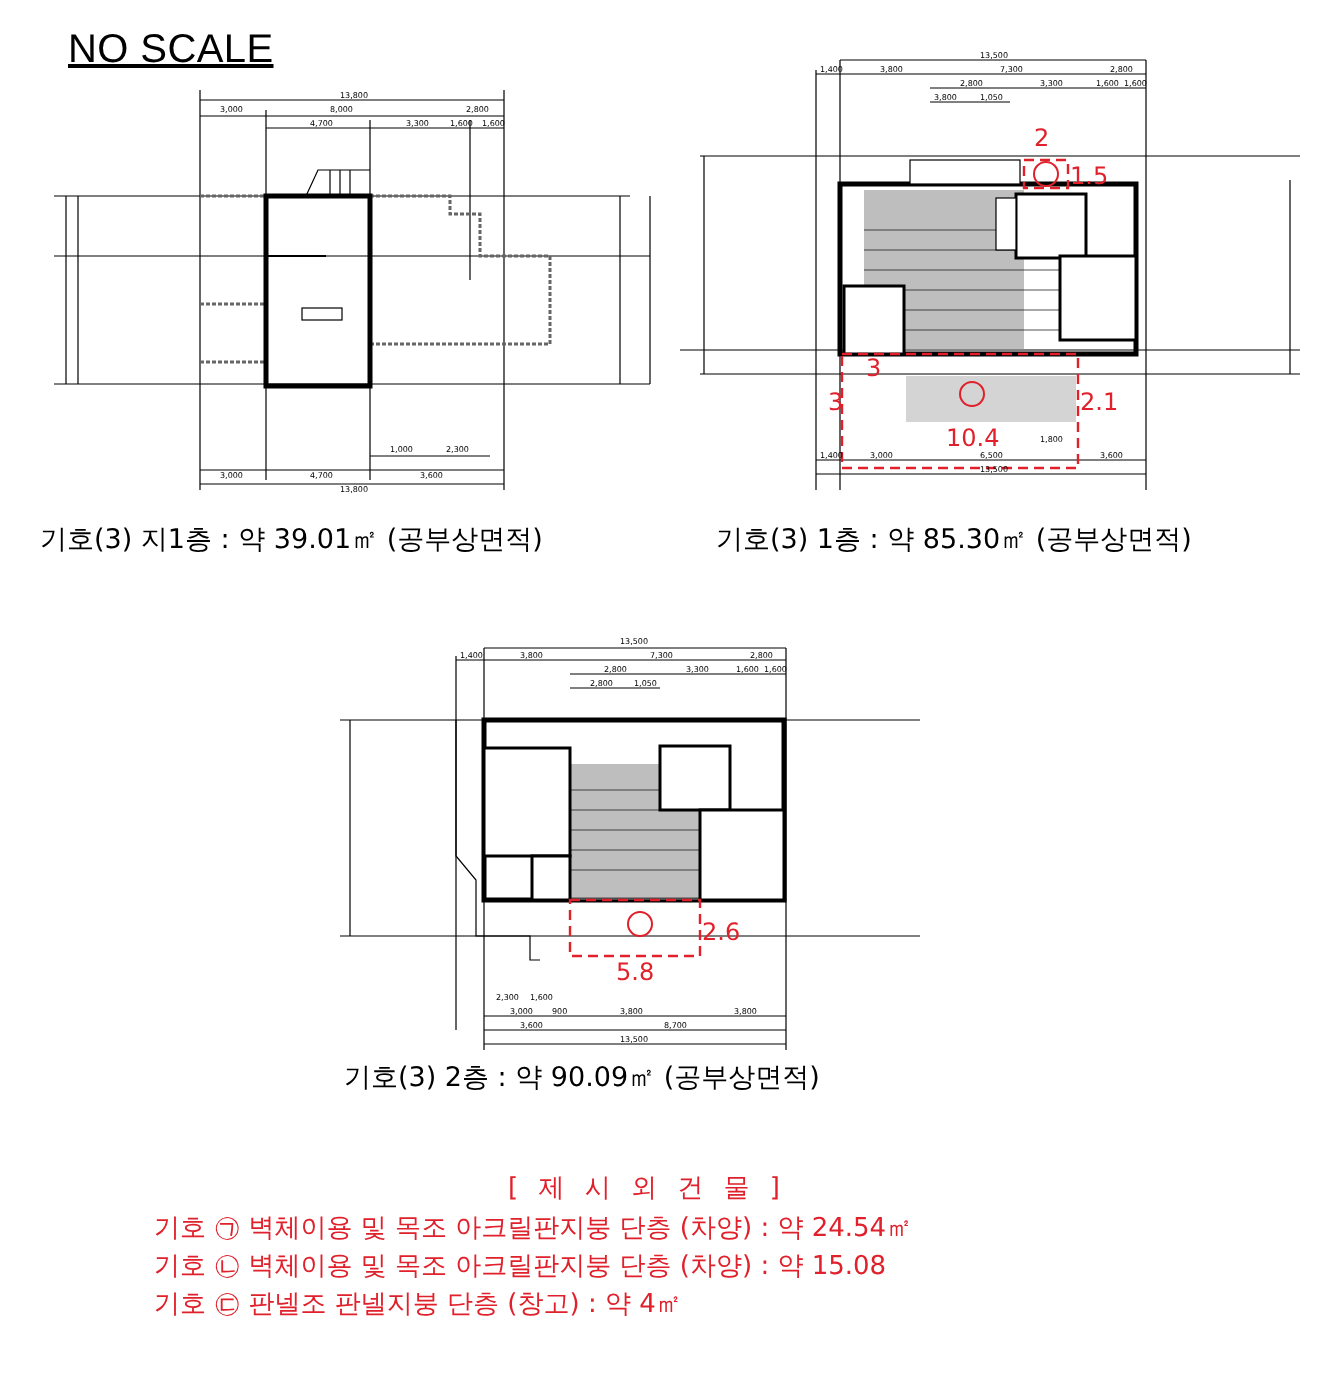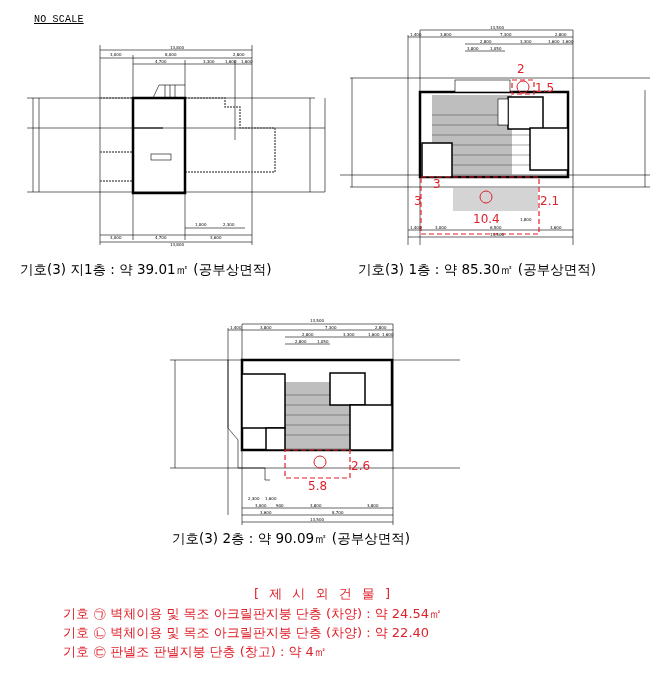--- a/index.html
+++ b/index.html
@@ -1,22 +1,22 @@
 <!DOCTYPE html>
 <html><head>
 <meta charset="utf-8">
 <style>
   html, body { margin:0; padding:0; background:#fff; }
   body { width:671px; height:700px; position:relative; overflow:hidden; font-family:"DejaVu Sans", sans-serif; color:#000; }
   .abs { position:absolute; }
-  .noscale { left:34px; top:14px; font-size:10px; text-decoration:underline; font-family:Liberation Mono, monospace; letter-spacing:0.2px; }
+  .noscale { left:34px; top:14px; font-size:20px; text-decoration:underline; font-family:Liberation Sans, sans-serif; letter-spacing:0.2px; }
   .caption { font-size:13.5px; white-space:nowrap; font-family:"DejaVu Sans", sans-serif; }
   .red { color:#e0202a; }
   .legend-title { left:0; width:671px; text-align:center; top:585px; font-size:13px; letter-spacing:3px; }
-  .legend-line { left:63px; font-size:13px; white-space:nowrap; }
+  .legend-line { left:77px; font-size:13px; white-space:nowrap; }
   svg text { font-family:"DejaVu Sans", sans-serif; }
   .plan { position:absolute; }
 </style>
 </head>
 <body>
 
 <div class="abs noscale">NO SCALE</div>
 
 <svg class="plan" style="left:25px;top:40px" width="320" height="210" viewBox="0 0 320 210">
   <g stroke="#000" stroke-width="0.6" fill="none">
@@ -201,14 +201,14 @@
       <text x="150" y="211">13,500</text>
   </g>
 </svg>
 
 <div class="abs caption" style="left:20px;top:261px">기호(3) 지1층 : 약 39.01㎡ (공부상면적)</div>
 <div class="abs caption" style="left:358px;top:261px">기호(3) 1층 : 약 85.30㎡ (공부상면적)</div>
 <div class="abs caption" style="left:172px;top:530px">기호(3) 2층 : 약 90.09㎡ (공부상면적)</div>
 
 <div class="abs red legend-title" style="left:-12px">[ 제 시 외 건 물 ]</div>
 <div class="abs red legend-line" style="top:605px">기호 ㉠  벽체이용 및 목조 아크릴판지붕 단층 (차양) : 약 24.54㎡</div>
-<div class="abs red legend-line" style="top:624px">기호 ㉡  벽체이용 및 목조 아크릴판지붕 단층 (차양) : 약 22.40</div>
+<div class="abs red legend-line" style="top:624px">기호 ㉡  벽체이용 및 목조 아크릴판지붕 단층 (차양) : 약 15.08</div>
 <div class="abs red legend-line" style="top:643px">기호 ㉢  판넬조 판넬지붕 단층 (창고) : 약 4㎡</div>
 
 </body></html>

